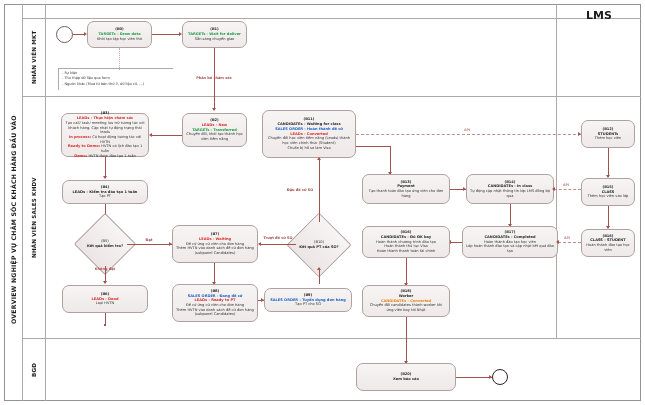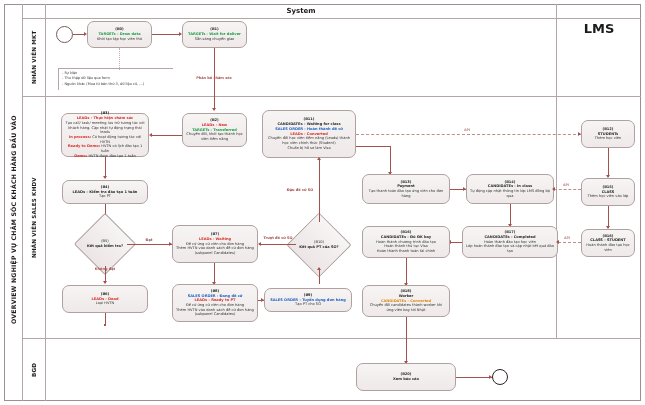--- a/index.html
+++ b/index.html
@@ -97,23 +97,22 @@
 
   <div class="pool-border" style="left:4px;top:4px;width:637px;height:397px;"></div>
 
   <div class="lane-line" style="left:22px;top:4px;width:1px;height:397px;"></div>
   <div class="vlabel" style="left:4px;top:95px;width:18px;height:250px;font-size:6.2px;">OVERVIEW NGHIỆP VỤ CHĂM SÓC KHÁCH HÀNG ĐẦU VÀO</div>
 
   <div class="lane-line" style="left:45px;top:4px;width:1px;height:397px;"></div>
 
   <div class="lane-line" style="left:22px;top:18px;width:619px;height:1px;"></div>
 
-  <div class="hlabel" style="left:46px;top:4px;width:510px;height:14px;font-size:7px;">System</div>
   <div class="lane-line" style="left:556px;top:4px;width:1px;height:334px;"></div>
-  <div class="hlabel" style="left:557px;top:21px;width:84px;height:14px;font-size:13px;">LMS</div>
+  <div class="hlabel" style="left:557px;top:8px;width:84px;height:14px;font-size:11px;">LMS</div>
 
   <div class="lane-line" style="left:22px;top:96px;width:619px;height:1px;"></div>
   <div class="lane-line" style="left:22px;top:338px;width:619px;height:1px;"></div>
 
   <div class="vlabel" style="left:23px;top:19px;width:22px;height:77px;font-size:5.6px;">NHÂN VIÊN MKT</div>
   <div class="vlabel" style="left:23px;top:97px;width:22px;height:241px;font-size:5.6px;">NHÂN VIÊN SALES KHDV</div>
   <div class="vlabel" style="left:23px;top:339px;width:22px;height:62px;font-size:5.6px;">BGĐ</div>
 
   <div class="circ start" style="left:56px;top:26px;width:17px;height:17px;"></div>
 

